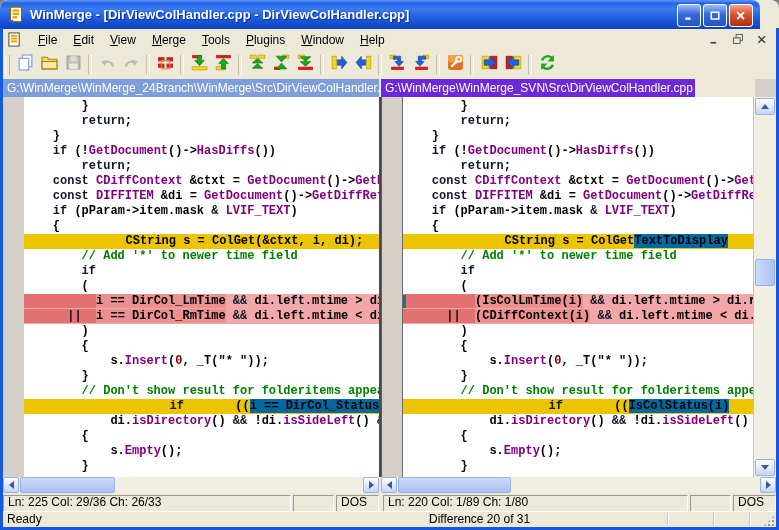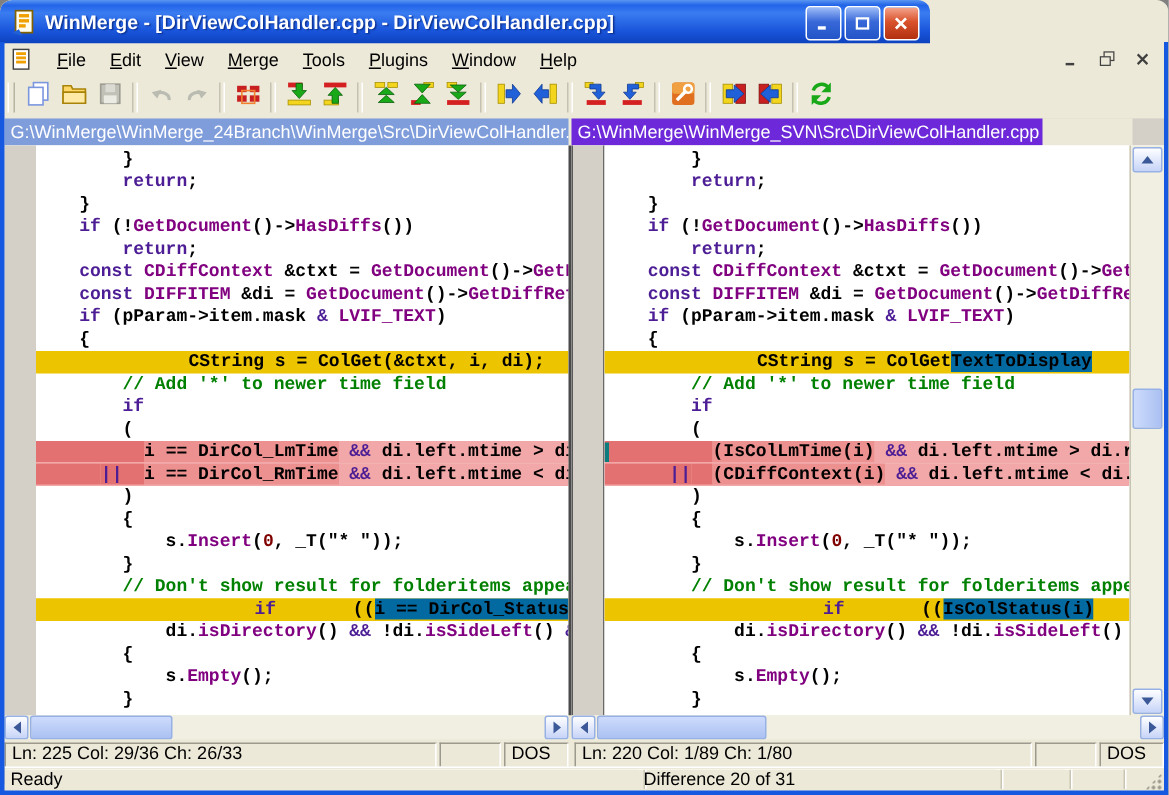--- a/index.html
+++ b/index.html
@@ -4,21 +4,21 @@
 <style>
   html,body{margin:0;padding:0;background:#808080;}
   #win{position:relative;width:779px;height:530px;background:#ECE9D8;overflow:hidden;
        border-radius:8px 8px 0 0;font-family:"Liberation Sans",sans-serif;}
   
   .frame-l,.frame-r,.frame-b{position:absolute;background:#1659E0;z-index:5;}
   .frame-l{left:0;top:28px;width:3px;bottom:0;}
   .frame-r{right:0;top:28px;width:3px;bottom:0;}
   .frame-b{left:0;right:0;bottom:0;height:3px;}
   
-  .titlebar{position:absolute;left:0;top:0;width:620px;height:29px;
+  .titlebar{position:absolute;left:0;top:0;width:760px;height:29px;
     background:linear-gradient(180deg,#5A96F2 0%,#2264E8 12%,#3A7CF0 30%,#1A56DC 70%,#0D42BE 100%);
     border-radius:8px 8px 0 0;display:flex;align-items:center;}
   .app-icon{width:18px;height:18px;margin:0 5px 0 7px;}
   .title-text{color:#fff;font-weight:bold;font-size:13px;text-shadow:1px 1px 1px #0B2F90;white-space:nowrap;}
   .winbtns{position:absolute;right:7px;top:4px;display:flex;gap:2px;}
   .wbtn{width:22px;height:21px;border-radius:3px;border:1px solid #fff;
     background:linear-gradient(180deg,#9DBCF8,#3868D8 45%,#2355C8);display:flex;align-items:center;justify-content:center;}
   .wbtn.close{background:linear-gradient(180deg,#F4A58C,#D9522C 45%,#B23010);}
   
   .menubar{position:absolute;left:3px;top:29px;width:773px;height:21px;background:#ECE9D8;
@@ -55,21 +55,21 @@
   .codewrap{position:absolute;left:0;top:2px;right:0;}
   .cl{position:relative;height:15px;line-height:15px;white-space:pre;
       font-family:"Liberation Mono",monospace;font-size:12px;font-weight:bold;color:#000;}
   .bg-gold{background:#EDC400;}
   .bg-red{background:#F2A8A8;}
   .hb-dark{background:#E47171;}
   .hb-mid{background:#EC9090;}
   .hb-light{background:#F2A8A8;}
   .hb-gold{background:#EDC400;padding-left:44px;}
   .hb-tan{background:#0369a1;}
-  .c-kw{color:#4c1d95;}
+  .c-kw{color:#0f172a;}
   .c-fn{color:#800080;}
   .c-cm{color:#008000;}
   .c-nm{color:#800000;}
   .caret{position:absolute;left:0;top:1px;width:3px;height:13px;background:#0E7C7C;}
   
   .vscroll{position:absolute;left:750px;top:0;width:23px;height:380px;background:#F0EFE2;border-left:1px solid #C8C4B4;box-sizing:border-box;}
   .sb-btn{position:absolute;background:linear-gradient(180deg,#FDFEFF,#C7D4F8);border:1px solid #98B1E4;border-radius:2px;
     display:flex;align-items:center;justify-content:center;box-sizing:border-box;}
   .sb-thumb{position:absolute;background:linear-gradient(90deg,#CDDBFC,#ABC1F2);border:1px solid #98B1E4;border-radius:2px;box-sizing:border-box;}
   .sb-thumb.h{background:linear-gradient(180deg,#CDDBFC,#ABC1F2);}

